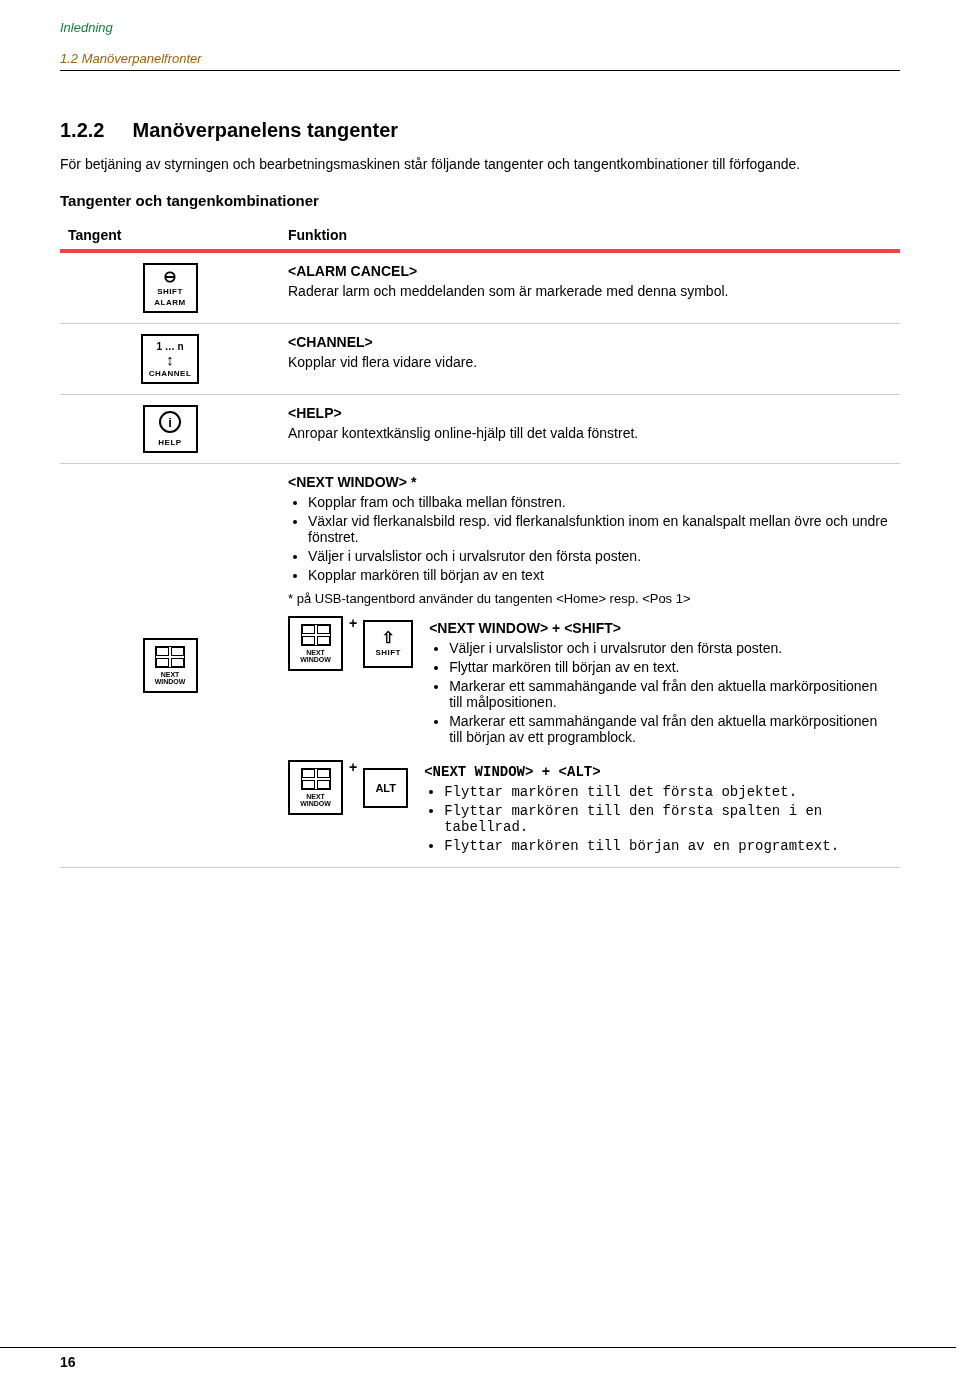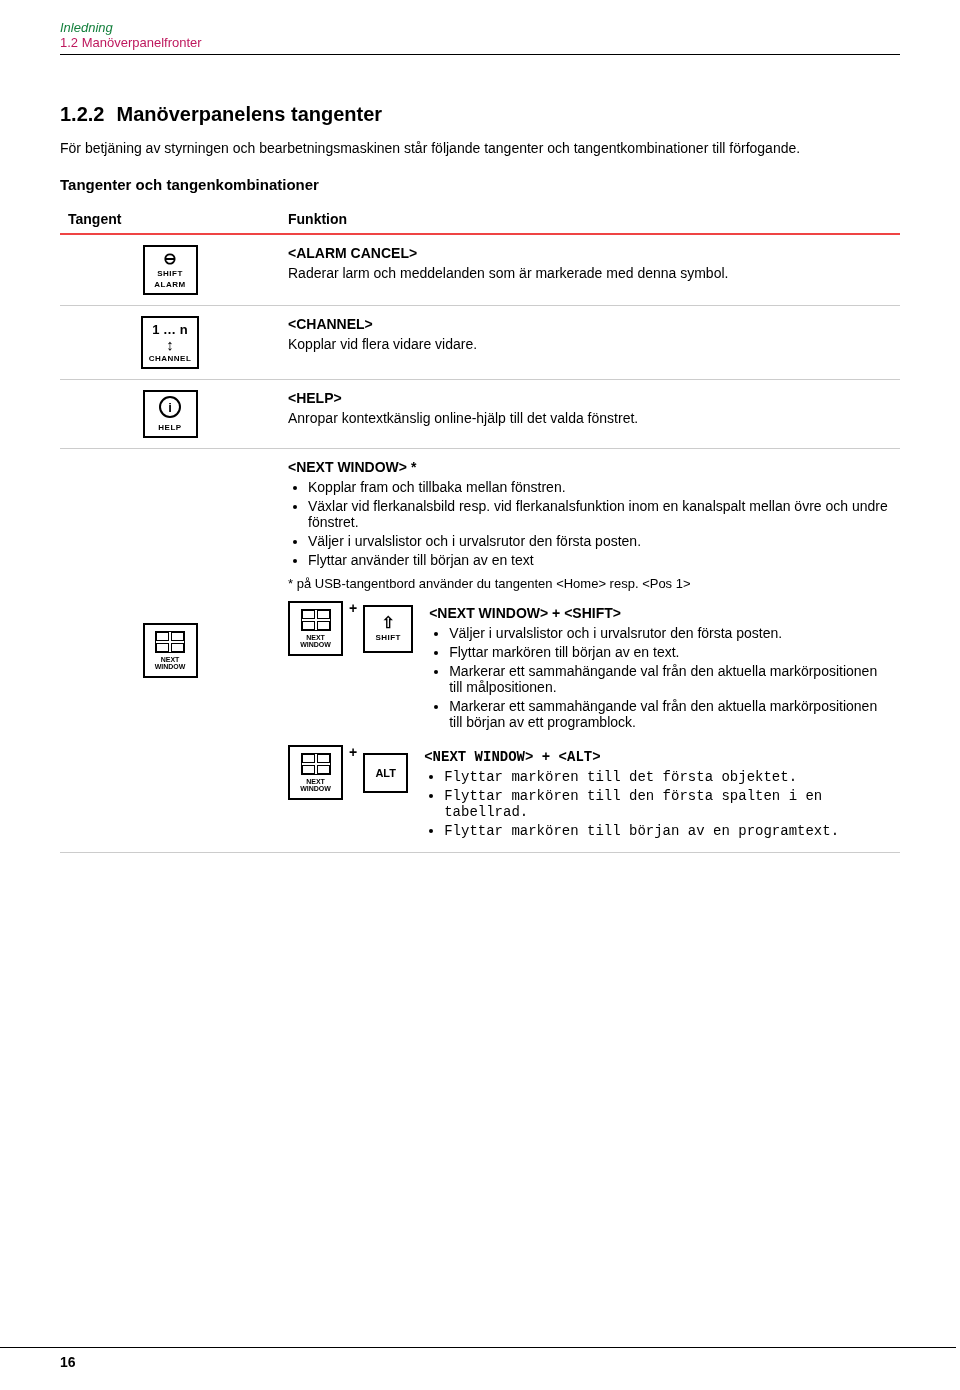--- a/index.html
+++ b/index.html
@@ -23,21 +23,23 @@
       padding-bottom: 4px;
       margin-bottom: 8px;
     }
     .header-top {
       font-size: 13px;
       font-style: italic;
       color: #15803d;
     }
     .header-sub {
       font-size: 13px;
-      color: #be185d;
+      font-style: italic;
+      color: #a16207;
+      margin-top: 16px;
     }
 
     
     .main-heading {
       font-size: 20px;
       font-weight: bold;
       margin: 24px 0 6px 0;
     }
     .intro-text {
       font-size: 14px;
@@ -54,21 +56,21 @@
     
     .keys-table {
       width: 100%;
       border-collapse: collapse;
     }
     .keys-table thead tr th {
       text-align: left;
       font-weight: bold;
       font-size: 14px;
       padding: 4px 8px 6px 8px;
-      border-bottom: 2px solid #ef4444;
+      border-bottom: 4px solid #ef4444;
     }
     .keys-table thead tr th:first-child {
       width: 220px;
     }
     .keys-table tbody tr td {
       padding: 10px 8px 10px 8px;
       vertical-align: top;
       font-size: 14px;
       border-bottom: 1px solid #ccc;
     }
@@ -110,21 +112,21 @@
       font-size: 15px;
       line-height: 1.0;
     }
     .channel-label-small {
       font-size: 8px;
       font-weight: bold;
       letter-spacing: 0.5px;
       margin-top: 2px;
     }
     .channel-numbers {
-      font-size: 13px;
+      font-size: 10px;
     }
 
     .key-icon-help {
       min-width: 55px;
       min-height: 48px;
       display: inline-flex;
       flex-direction: column;
       align-items: center;
       justify-content: center;
       border: 2px solid #000;
@@ -277,21 +279,21 @@
 </head>
 <body>
 
 <div class="page-container">
 
   <div class="header-section">
     <div class="header-top">Inledning</div>
     <div class="header-sub">1.2 Manöverpanelfronter</div>
   </div>
 
-  <div style="display:flex; align-items:baseline; gap:12px; margin-top:24px; margin-bottom:8px;text-align:center;">
+  <div style="display:flex; align-items:baseline; gap:28px; margin-top:24px; margin-bottom:8px;text-align:center;">
     <span class="main-heading">1.2.2</span>
     <span class="main-heading">Manöverpanelens tangenter</span>
   </div>
 
   <p class="intro-text">För betjäning av styrningen och bearbetningsmaskinen står följande tangenter och tangentkombinationer till förfogande.</p>
 
   <p class="section-heading">Tangenter och tangenkombinationer</p>
 
   <table class="keys-table">
     <thead>
@@ -355,21 +357,21 @@
             <div class="nw-label">NEXT</div>
             <div class="nw-label">WINDOW</div>
           </div>
         </td>
         <td>
           <div class="function-title">&lt;NEXT WINDOW&gt; *</div>
           <ul class="bullet-list">
             <li>Kopplar fram och tillbaka mellan fönstren.</li>
             <li>Växlar vid flerkanalsbild resp. vid flerkanalsfunktion inom en kanalspalt mellan övre och undre fönstret.</li>
             <li>Väljer i urvalslistor och i urvalsrutor den första posten.</li>
-            <li>Flyttar använder till början av en text</li>
+            <li>Kopplar markören till början av en text</li>
           </ul>
           <p class="footnote">* på USB-tangentbord använder du tangenten &lt;Home&gt; resp. &lt;Pos 1&gt;</p>
 
           <div style="display:flex; align-items:flex-start; gap:16px; margin-bottom:12px; margin-top:8px;">
             <div>
               <div class="key-combo">
                 <div class="key-icon-nextwindow">
                   <div class="nw-grid">
                     <div class="nw-cell"></div>
                     <div class="nw-cell"></div>

